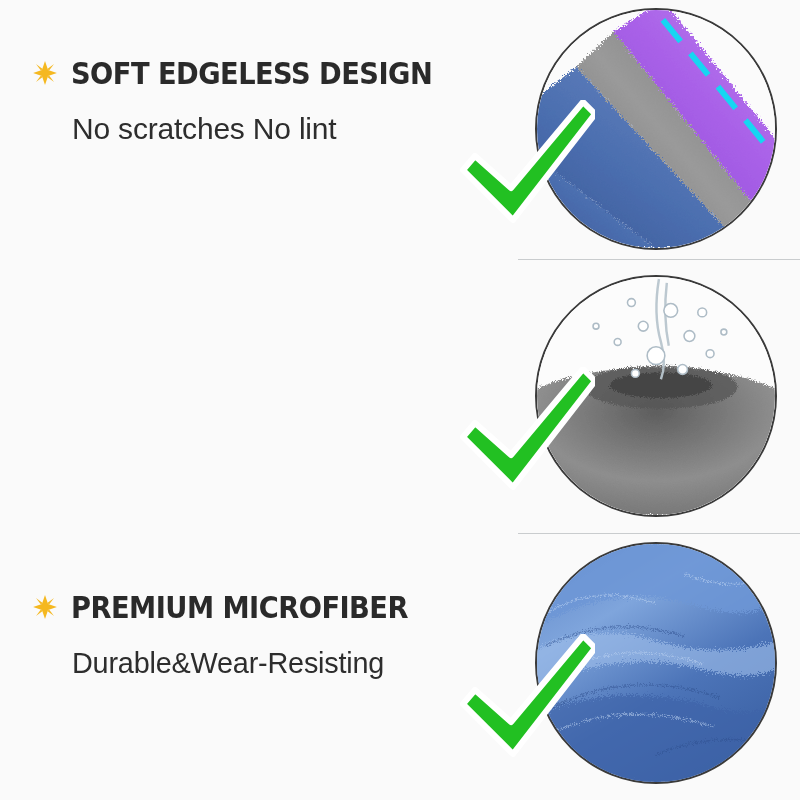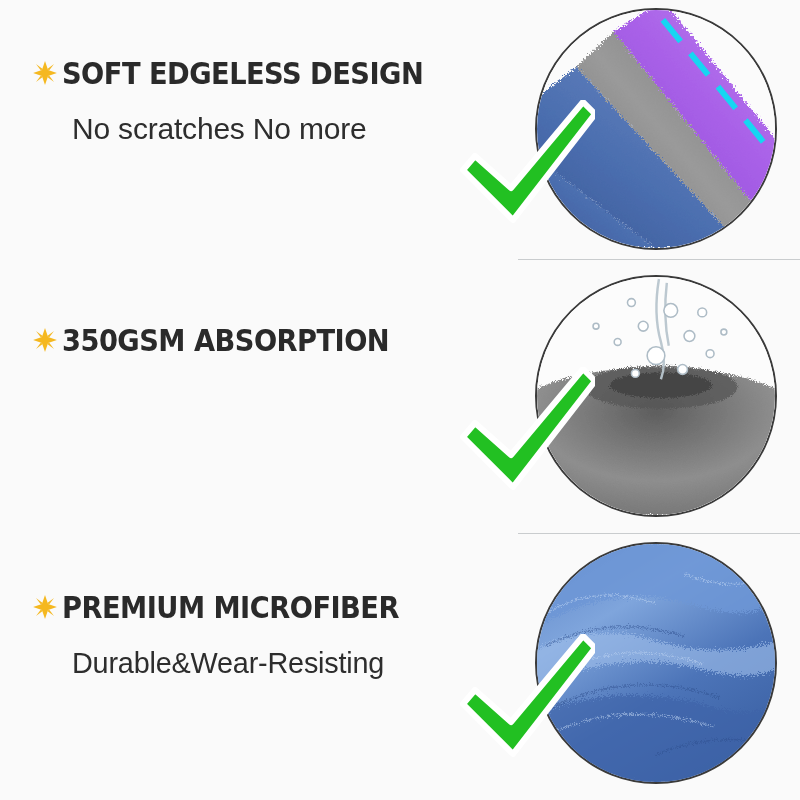--- a/index.html
+++ b/index.html
@@ -32,20 +32,21 @@
   
   .text-col {
     position:absolute;
     left:28px;
     top:56px;
     width:470px;
   }
   .headline-row {
     display:flex;
     align-items:center;
+    gap:9px;
   }
   .star-icon {
     flex:0 0 auto;
     width:34px;
     height:34px;
     display:block;
   }
   .headline {
     font-family:"DejaVu Sans", sans-serif;
     font-size:31px;
@@ -125,21 +126,21 @@
               <polygon points="20,6 23.6,16.4 34,20 23.6,23.6 20,34 16.4,23.6 6,20 16.4,16.4"></polygon>
               <polygon points="30.6,9.4 24.8,17.2 22.8,15.2"></polygon>
               <polygon points="9.4,30.6 15.2,22.8 17.2,24.8"></polygon>
               <polygon points="30.6,30.6 22.8,24.8 24.8,22.8"></polygon>
               <polygon points="9.4,9.4 17.2,15.2 15.2,17.2"></polygon>
             </g>
           </svg>
         </span>
         <div class="headline">SOFT EDGELESS DESIGN</div>
       </div>
-      <div class="subline">No scratches No more</div>
+      <div class="subline">No scratches No lint</div>
     </div>
 
     <div class="photo-wrap">
       <div class="photo">
         <svg viewBox="0 0 242 242" preserveAspectRatio="xMidYMid slice" aria-hidden="true">
           <defs>
             <linearGradient id="blueG" x1="0" y1="1" x2="1" y2="0">
               <stop offset="0%" stop-color="#35528F"></stop>
               <stop offset="45%" stop-color="#4A6DAE"></stop>
               <stop offset="100%" stop-color="#6C8AC6"></stop>
@@ -182,34 +183,20 @@
       </svg>
     </div>
 
   </div>
 
   <div class="divider d1"></div>
 
   <div class="feature f2">
 
     <div class="text-col">
-      <div class="headline-row">
-        <span class="star-icon">
-          <svg viewBox="0 0 40 40" aria-hidden="true">
-            <g fill="#F5B820">
-              <polygon points="20,6 23.6,16.4 34,20 23.6,23.6 20,34 16.4,23.6 6,20 16.4,16.4"></polygon>
-              <polygon points="30.6,9.4 24.8,17.2 22.8,15.2"></polygon>
-              <polygon points="9.4,30.6 15.2,22.8 17.2,24.8"></polygon>
-              <polygon points="30.6,30.6 22.8,24.8 24.8,22.8"></polygon>
-              <polygon points="9.4,9.4 17.2,15.2 15.2,17.2"></polygon>
-            </g>
-          </svg>
-        </span>
-        <div class="headline">350GSM ABSORPTION</div>
-      </div>
     </div>
 
     <div class="photo-wrap">
       <div class="photo">
         <svg viewBox="0 0 242 242" preserveAspectRatio="xMidYMid slice" aria-hidden="true">
           <defs>
             <radialGradient id="padG" cx="50%" cy="30%" r="85%">
               <stop offset="0%" stop-color="#5E5E5E"></stop>
               <stop offset="55%" stop-color="#8E8E8E"></stop>
               <stop offset="100%" stop-color="#6A6A6A"></stop>

